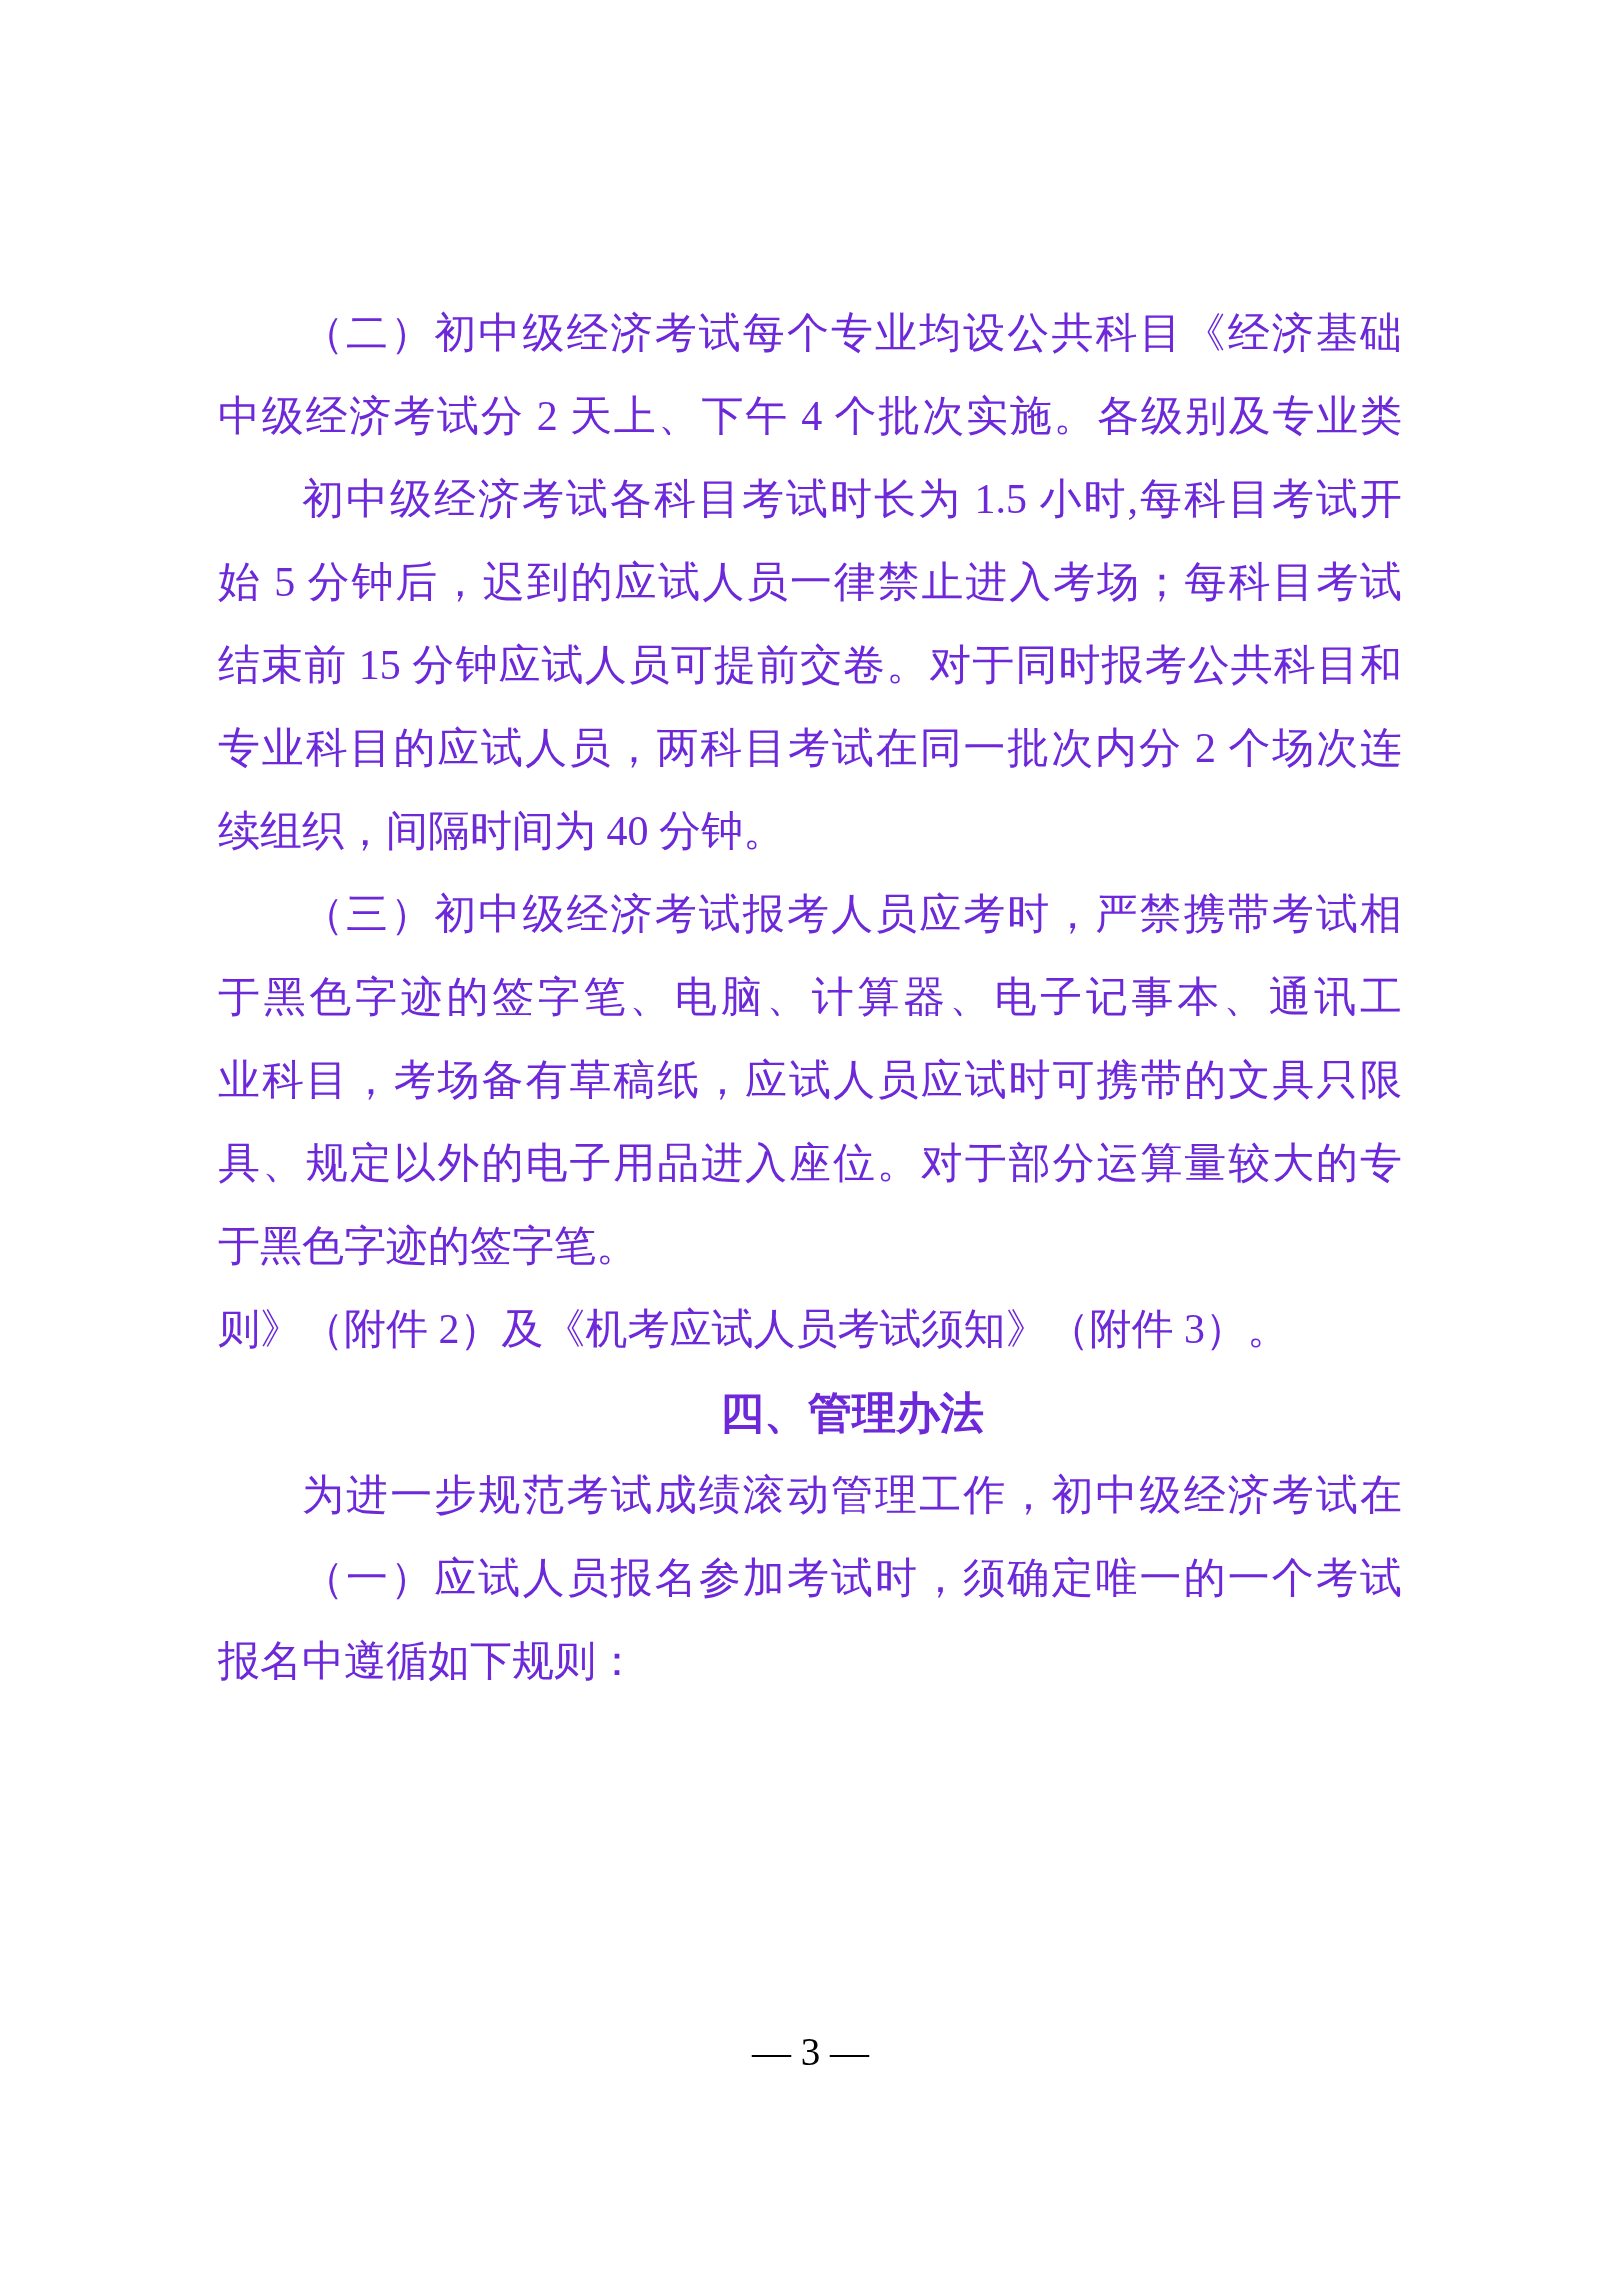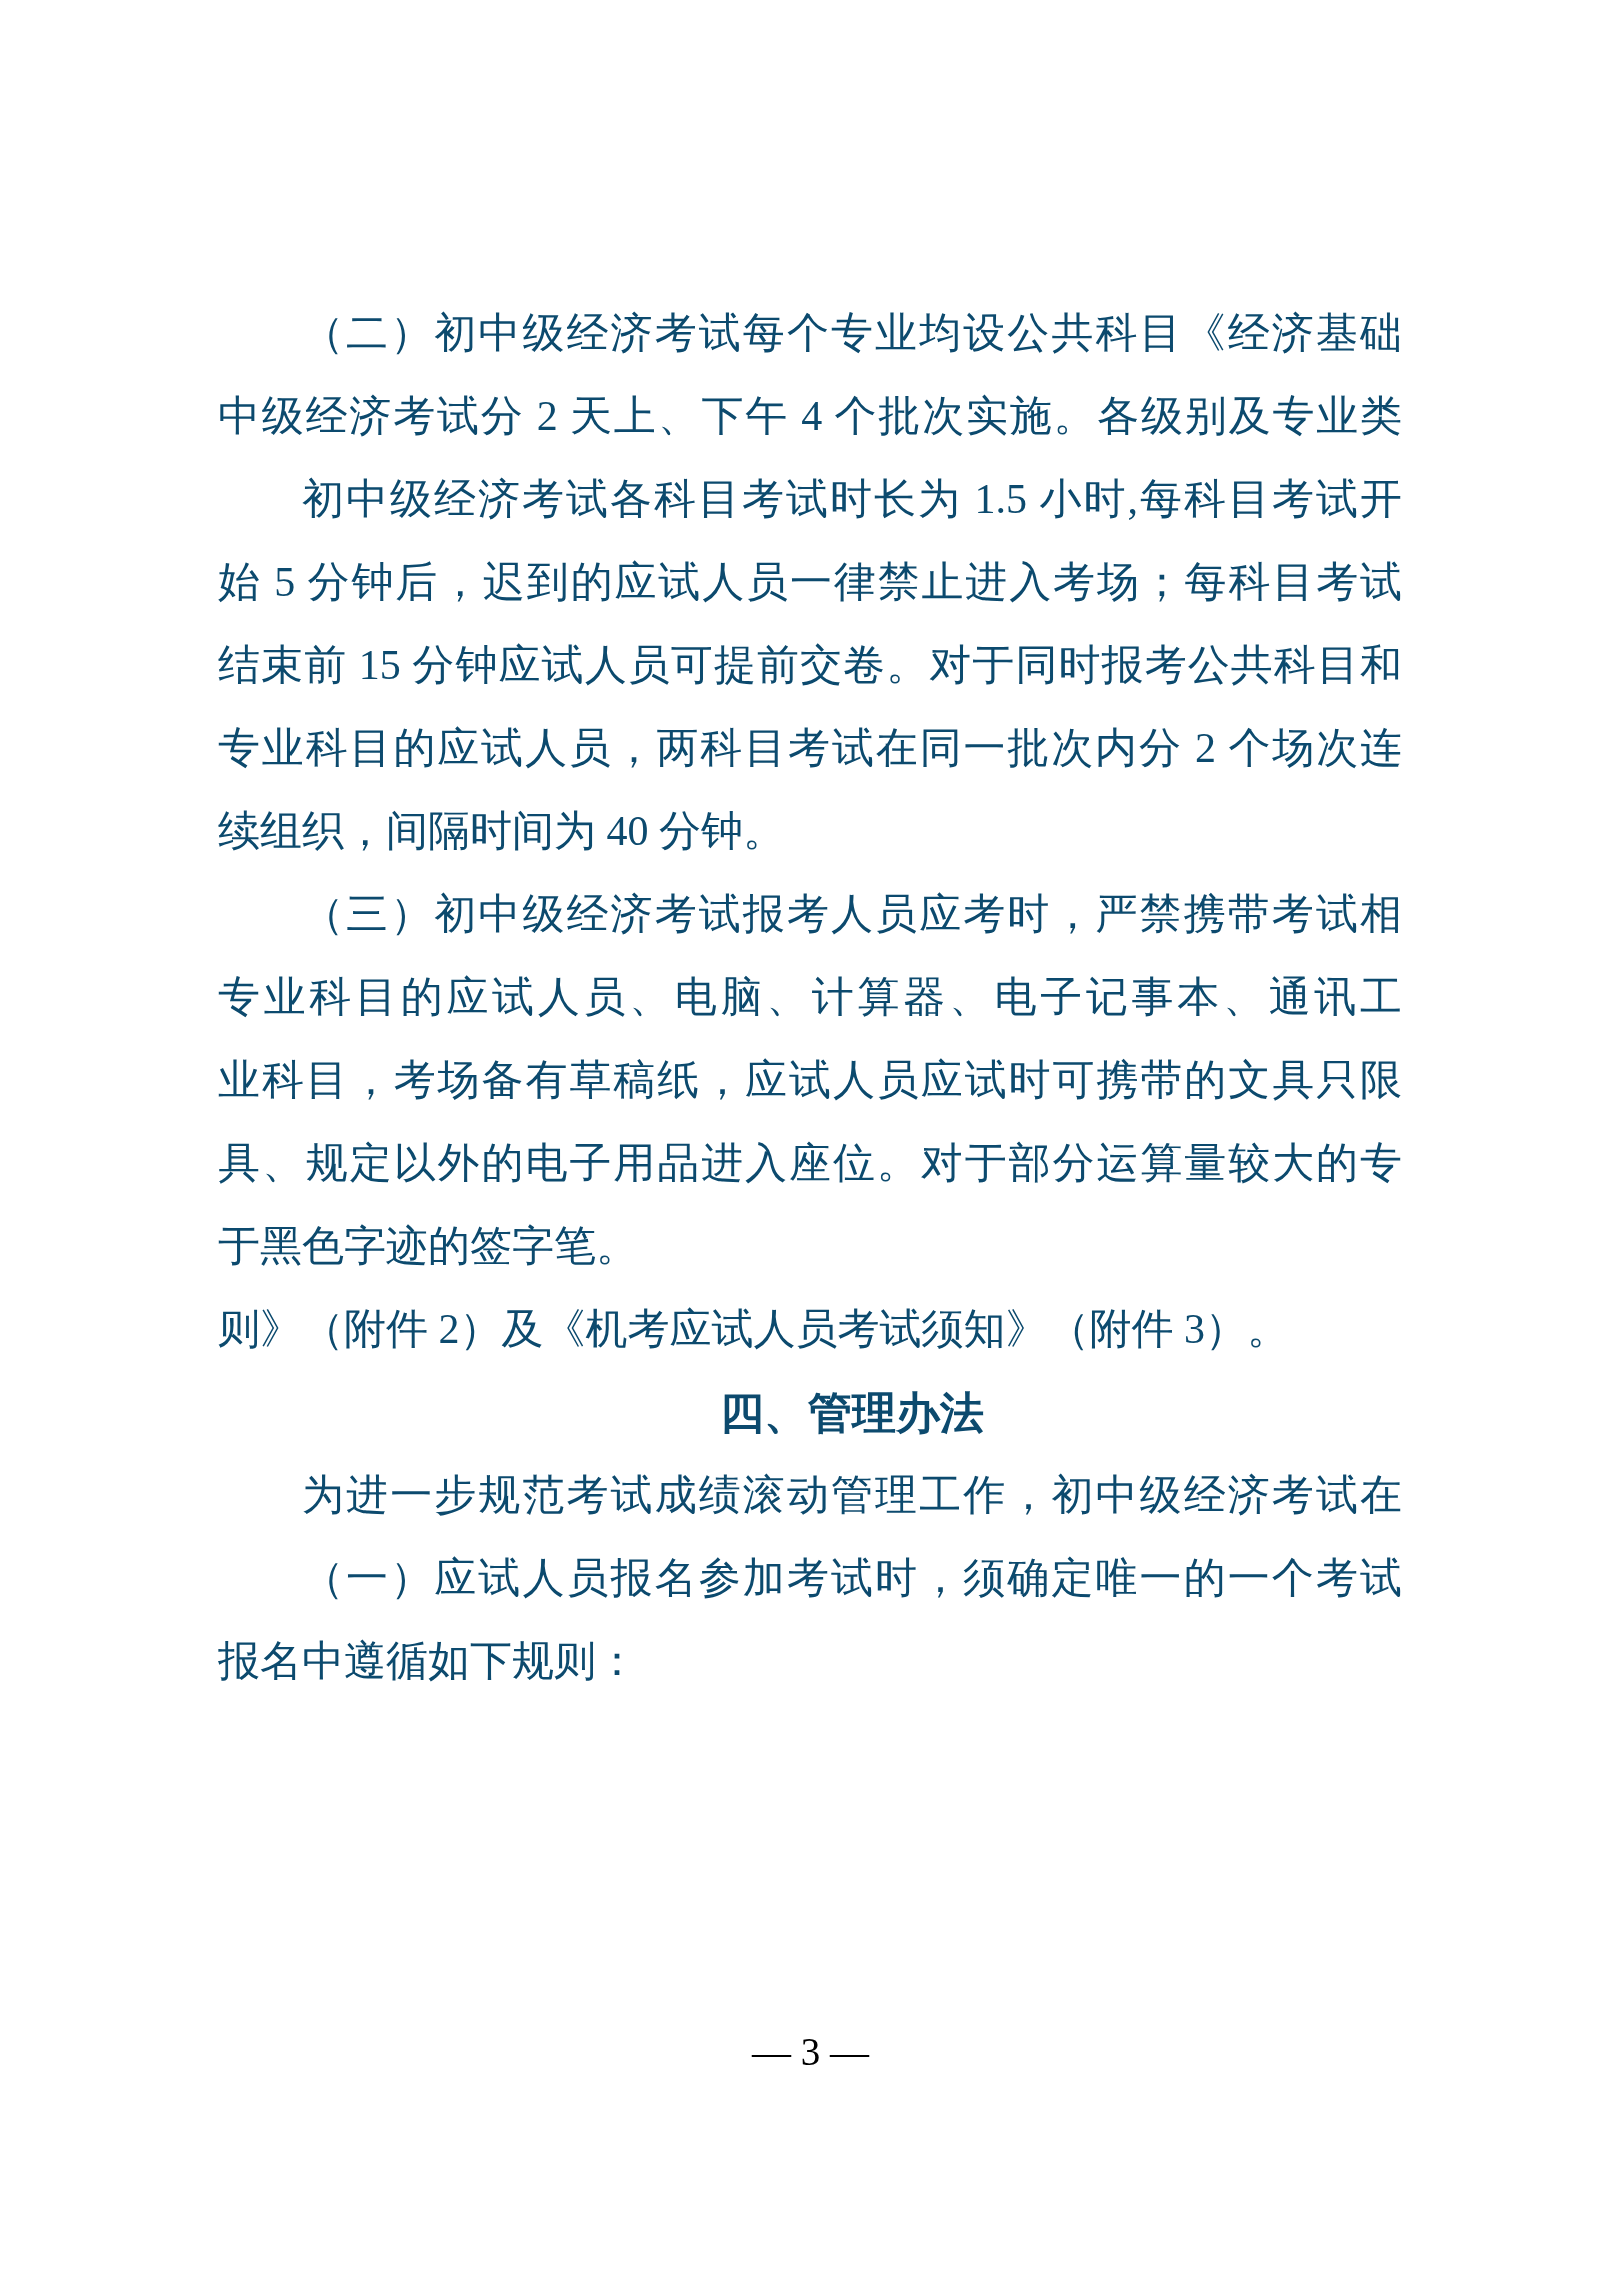--- a/index.html
+++ b/index.html
@@ -10,21 +10,21 @@
     overflow: hidden;
     font-family: "Liberation Serif", "DejaVu Serif", serif;
     color: #000000;
   }
   .page { position: absolute; left: 0; top: 0; width: 1621px; height: 2293px; background: #ffffff; }
   .content { position: absolute; left: 218px; top: 292px; width: 1184px; }
   .line {
     font-size: 42px;
     line-height: 83px;
     height: 83px;
-    color: #0c4a6e;
+    color: #6d28d9;
     white-space: nowrap;
   }
   .just {
     white-space: normal;
     text-align: justify;
     text-align-last: justify;
     text-justify: inter-character;
   }
   .indent { text-indent: 84px; text-align: center; }
   .heading {
@@ -49,21 +49,21 @@
     <div class="line indent just">（二）初中级经济考试每个专业均设公共科目《经济基础</div>
     <div class="line just">中级经济考试分 2 天上、下午 4 个批次实施。各级别及专业类</div>
 
     <div class="line indent just">初中级经济考试各科目考试时长为 1.5 小时,每科目考试开</div>
     <div class="line just">始 5 分钟后，迟到的应试人员一律禁止进入考场；每科目考试</div>
     <div class="line just">结束前 15 分钟应试人员可提前交卷。对于同时报考公共科目和</div>
     <div class="line just">专业科目的应试人员，两科目考试在同一批次内分 2 个场次连</div>
     <div class="line">续组织，间隔时间为 40 分钟。</div>
 
     <div class="line indent just">（三）初中级经济考试报考人员应考时，严禁携带考试相</div>
-    <div class="line just">专业科目的应试人员、电脑、计算器、电子记事本、通讯工</div>
+    <div class="line just">于黑色字迹的签字笔、电脑、计算器、电子记事本、通讯工</div>
     <div class="line just">业科目，考场备有草稿纸，应试人员应试时可携带的文具只限</div>
     <div class="line just">具、规定以外的电子用品进入座位。对于部分运算量较大的专</div>
     <div class="line">于黑色字迹的签字笔。</div>
 
     <div class="line">则》（附件 2）及《机考应试人员考试须知》（附件 3）。</div>
 
     <div class="line indent heading">四、管理办法</div>
 
     <div class="line indent just">为进一步规范考试成绩滚动管理工作，初中级经济考试在</div>
     <div class="line indent just">（一）应试人员报名参加考试时，须确定唯一的一个考试</div>

